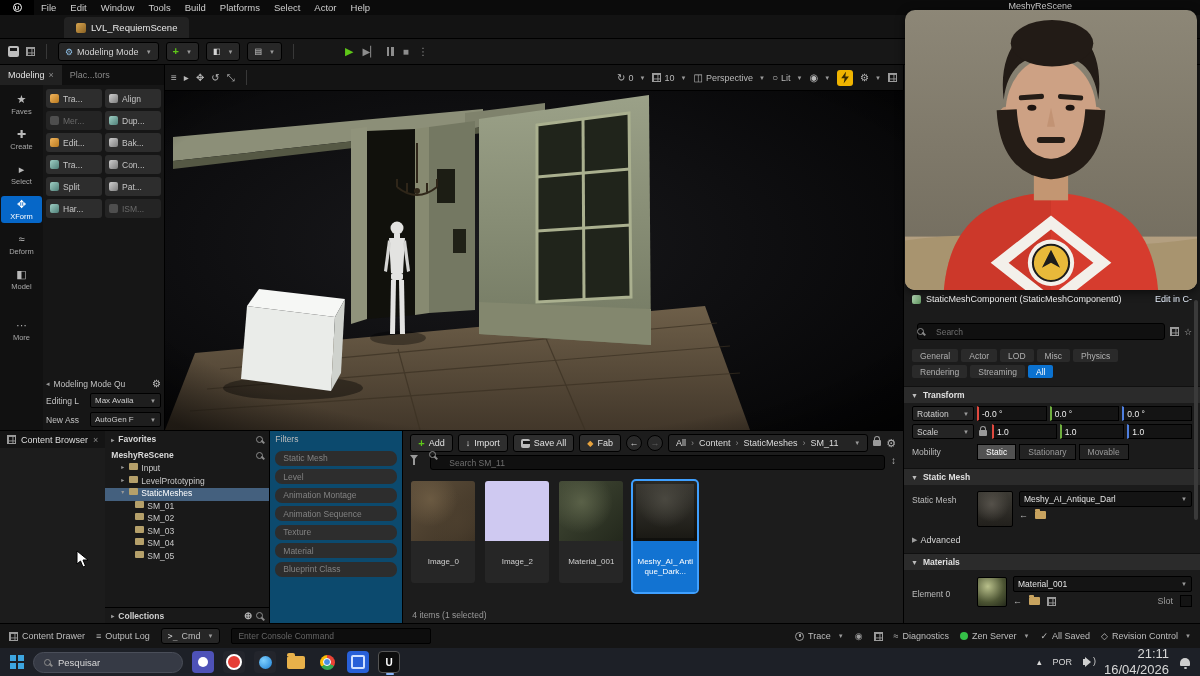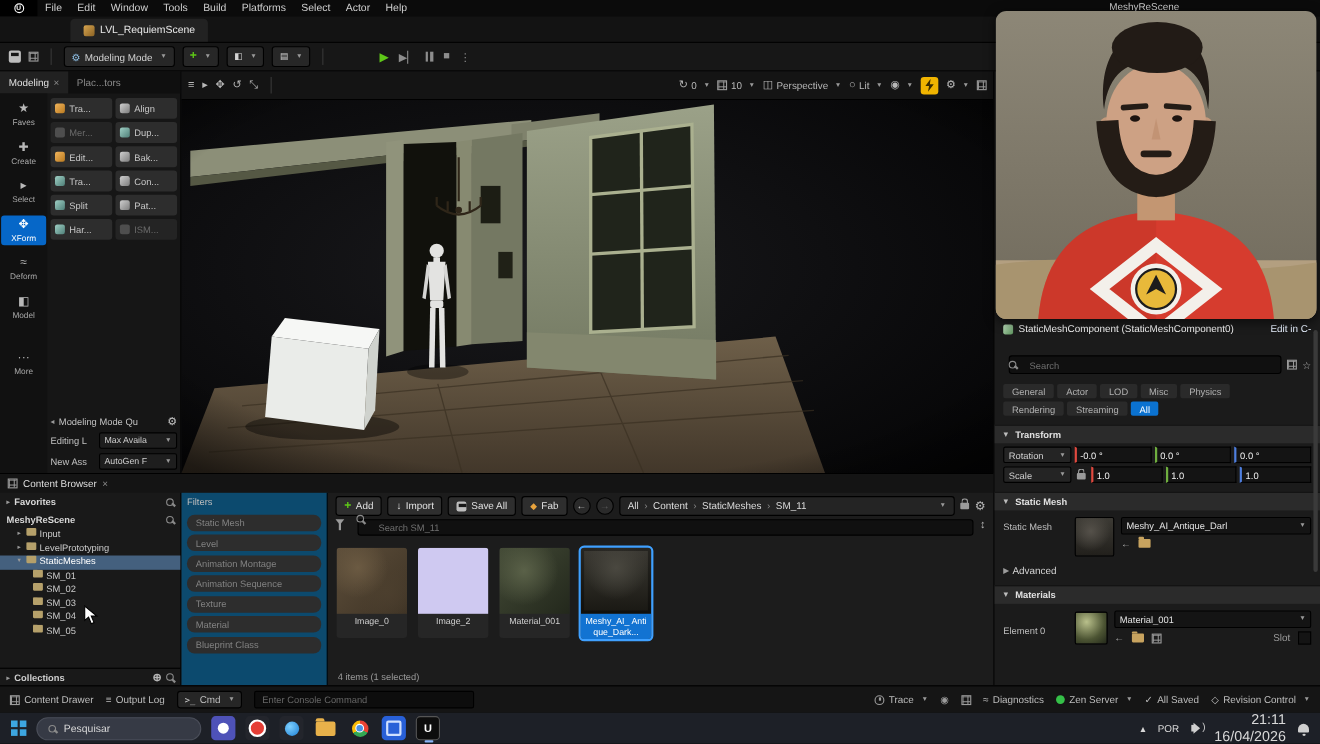--- a/index.html
+++ b/index.html
@@ -103,21 +103,21 @@
      radial-gradient(circle at 40% 35%,#55514a,transparent 60%),linear-gradient(#3c3a34,#22201c);flex:none}
   .sphere{width:30px;height:30px;border:1px solid #000;border-radius:2px;
      background:radial-gradient(circle at 35% 30%,#b9c08b,#4c5433 60%,#23281a);flex:none}
   .ddl{flex:1;height:16px;background:#141414;border:1px solid #000;border-radius:2px;display:flex;align-items:center;justify-content:space-between;padding:0 4px;font-size:8.5px;color:#e3e3e3;overflow:hidden;white-space:nowrap;min-width:0}
   .miniicons{display:flex;align-items:center;gap:7px;margin-top:3px;color:#b5b5b5;font-size:9px}
   .folder{width:11px;height:8px;background:#c8a35f;border-radius:1px;position:relative;flex:none}
   .folder::before{content:'';position:absolute;top:-2px;left:0;width:5px;height:2px;background:#c8a35f;border-radius:1px 1px 0 0}
   #dscroll{position:absolute;right:2px;top:300px;width:4px;height:220px;background:#3a3a3a;border-radius:2px}
 
   
-  #cb{left:0;top:430px;width:903px;height:193px;background:#1c1c1c;border-top:1px solid #000;display:flex;flex-direction:column}
+  #cb{left:0;top:430px;width:903px;height:193px;background:#1c1c1c;border-top:1px solid #000;display:flex;flex-direction:row}
   #cbhead{height:17px;background:#141414;display:flex;align-items:center;gap:5px;padding:0 7px;font-size:9px;color:#dedede;flex:none}
   #cbbody{flex:1;display:flex;min-height:0}
   #cbtree{width:165px;background:#191919;border-right:1px solid #000;display:flex;flex-direction:column;font-size:8.5px}
   .favrow{height:16px;display:flex;align-items:center;gap:4px;padding:0 6px;color:#d8d8d8;font-weight:bold}
   .trrow{height:12.5px;display:flex;align-items:flex-start;gap:3px;color:#c9c9c9;white-space:nowrap;overflow:hidden}
   .trrow .tri{font-size:6px;color:#9a9a9a;width:7px;text-align:center}
   .trrow.sel{background:#44607e;color:#fff}
   .sfold{width:9px;height:7px;background:#b5a06a;border-radius:1px;position:relative;flex:none}
   .sfold::before{content:'';position:absolute;top:-1.5px;left:0;width:4px;height:1.5px;background:#b5a06a}
   #collrow{margin-top:auto;border-top:1px solid #000;height:16px;display:flex;align-items:center;gap:4px;padding:0 6px;color:#cfcfcf;font-weight:bold}
@@ -131,21 +131,21 @@
   .circbtn.dim{color:#5e5e5e}
   #crumbbar{flex:1;height:18px;background:#242424;border:1px solid #000;border-radius:3px;display:flex;align-items:center;gap:5px;padding:0 7px;font-size:9px;color:#dcdcdc;min-width:0}
   .crumbsep{color:#8a8a8a}
   #cbsearchrow{height:20px;display:flex;align-items:flex-start;gap:6px;padding:0 7px;flex:none}
   .funnel{width:0;height:0;border-left:4px solid transparent;border-right:4px solid transparent;border-top:5px solid #9a9a9a;position:relative;flex:none}
   .funnel::after{content:'';position:absolute;left:-1px;top:-2px;width:2px;height:7px;background:#9a9a9a}
   #cbgrid{flex:1;display:flex;gap:10px;padding:6px 8px;align-items:flex-start;min-height:0}
   .card{width:64px;border-radius:3px;background:#262626;overflow:hidden}
   .card.sel{outline:2px solid #3fa0ff}
   .cimg{width:64px;height:60px}
-  .clabel{min-height:22px;padding:2px 2px;font-size:8px;color:#cfcfcf;text-align:center;line-height:1.2;word-break:break-all}
+  .clabel{min-height:22px;padding:16px 2px;font-size:8px;color:#cfcfcf;text-align:center;line-height:1.2;word-break:break-all}
   .card.sel .clabel{background:#1273d2;color:#fff}
   .img0{background:radial-gradient(circle at 30% 30%,#6b5a42,transparent 45%),radial-gradient(circle at 70% 65%,#4c3f2e,transparent 50%),linear-gradient(135deg,#5d4e3a,#3e3325)}
   .img2{background:#cfc9f1}
   .imgm{background:radial-gradient(circle at 35% 35%,#5a6148,transparent 55%),linear-gradient(135deg,#434a36,#23281c)}
   .imga{background:radial-gradient(circle at 50% 30%,#4a4840,transparent 55%),linear-gradient(#3c3a34,#191813);box-shadow:inset 0 0 0 3px rgba(0,0,0,.35)}
   #cbfoot{height:16px;display:flex;align-items:center;padding:0 9px;font-size:8.5px;color:#9a9a9a;flex:none}
 
   
   #statusbar{left:0;top:623px;width:1200px;height:25px;background:#151515;border-top:1px solid #000;display:flex;align-items:center;padding:0 9px;gap:11px;font-size:9px;color:#bdbdbd}
   .sbitem{display:flex;align-items:center;gap:4px}
@@ -527,20 +527,26 @@
   <div class="trow">
     <div class="lchip">
       <span>Scale</span>
       <span class="caret">▼</span>
     </div>
     <span class="lock"></span>
     <div class="nf nfx">1.0</div>
     <div class="nf nfy">1.0</div>
     <div class="nf nfz">1.0</div>
   </div>
+  <div class="trow" style="margin-top:5px">
+    <span class="mlabel">Mobility</span>
+    <span class="mob act">Static</span>
+    <span class="mob">Stationary</span>
+    <span class="mob">Movable</span>
+  </div>
 
   <div class="sech">
     <span class="tri">▼</span>
     <span>Static Mesh</span>
   </div>
   <div class="trow" style="align-items:flex-start;margin-top:6px">
     <span class="mlabel" style="padding-top:4px">Static Mesh</span>
     <span class="thumb"></span>
     <div style="flex:1;min-width:0;margin-left:3px">
       <div class="ddl">

